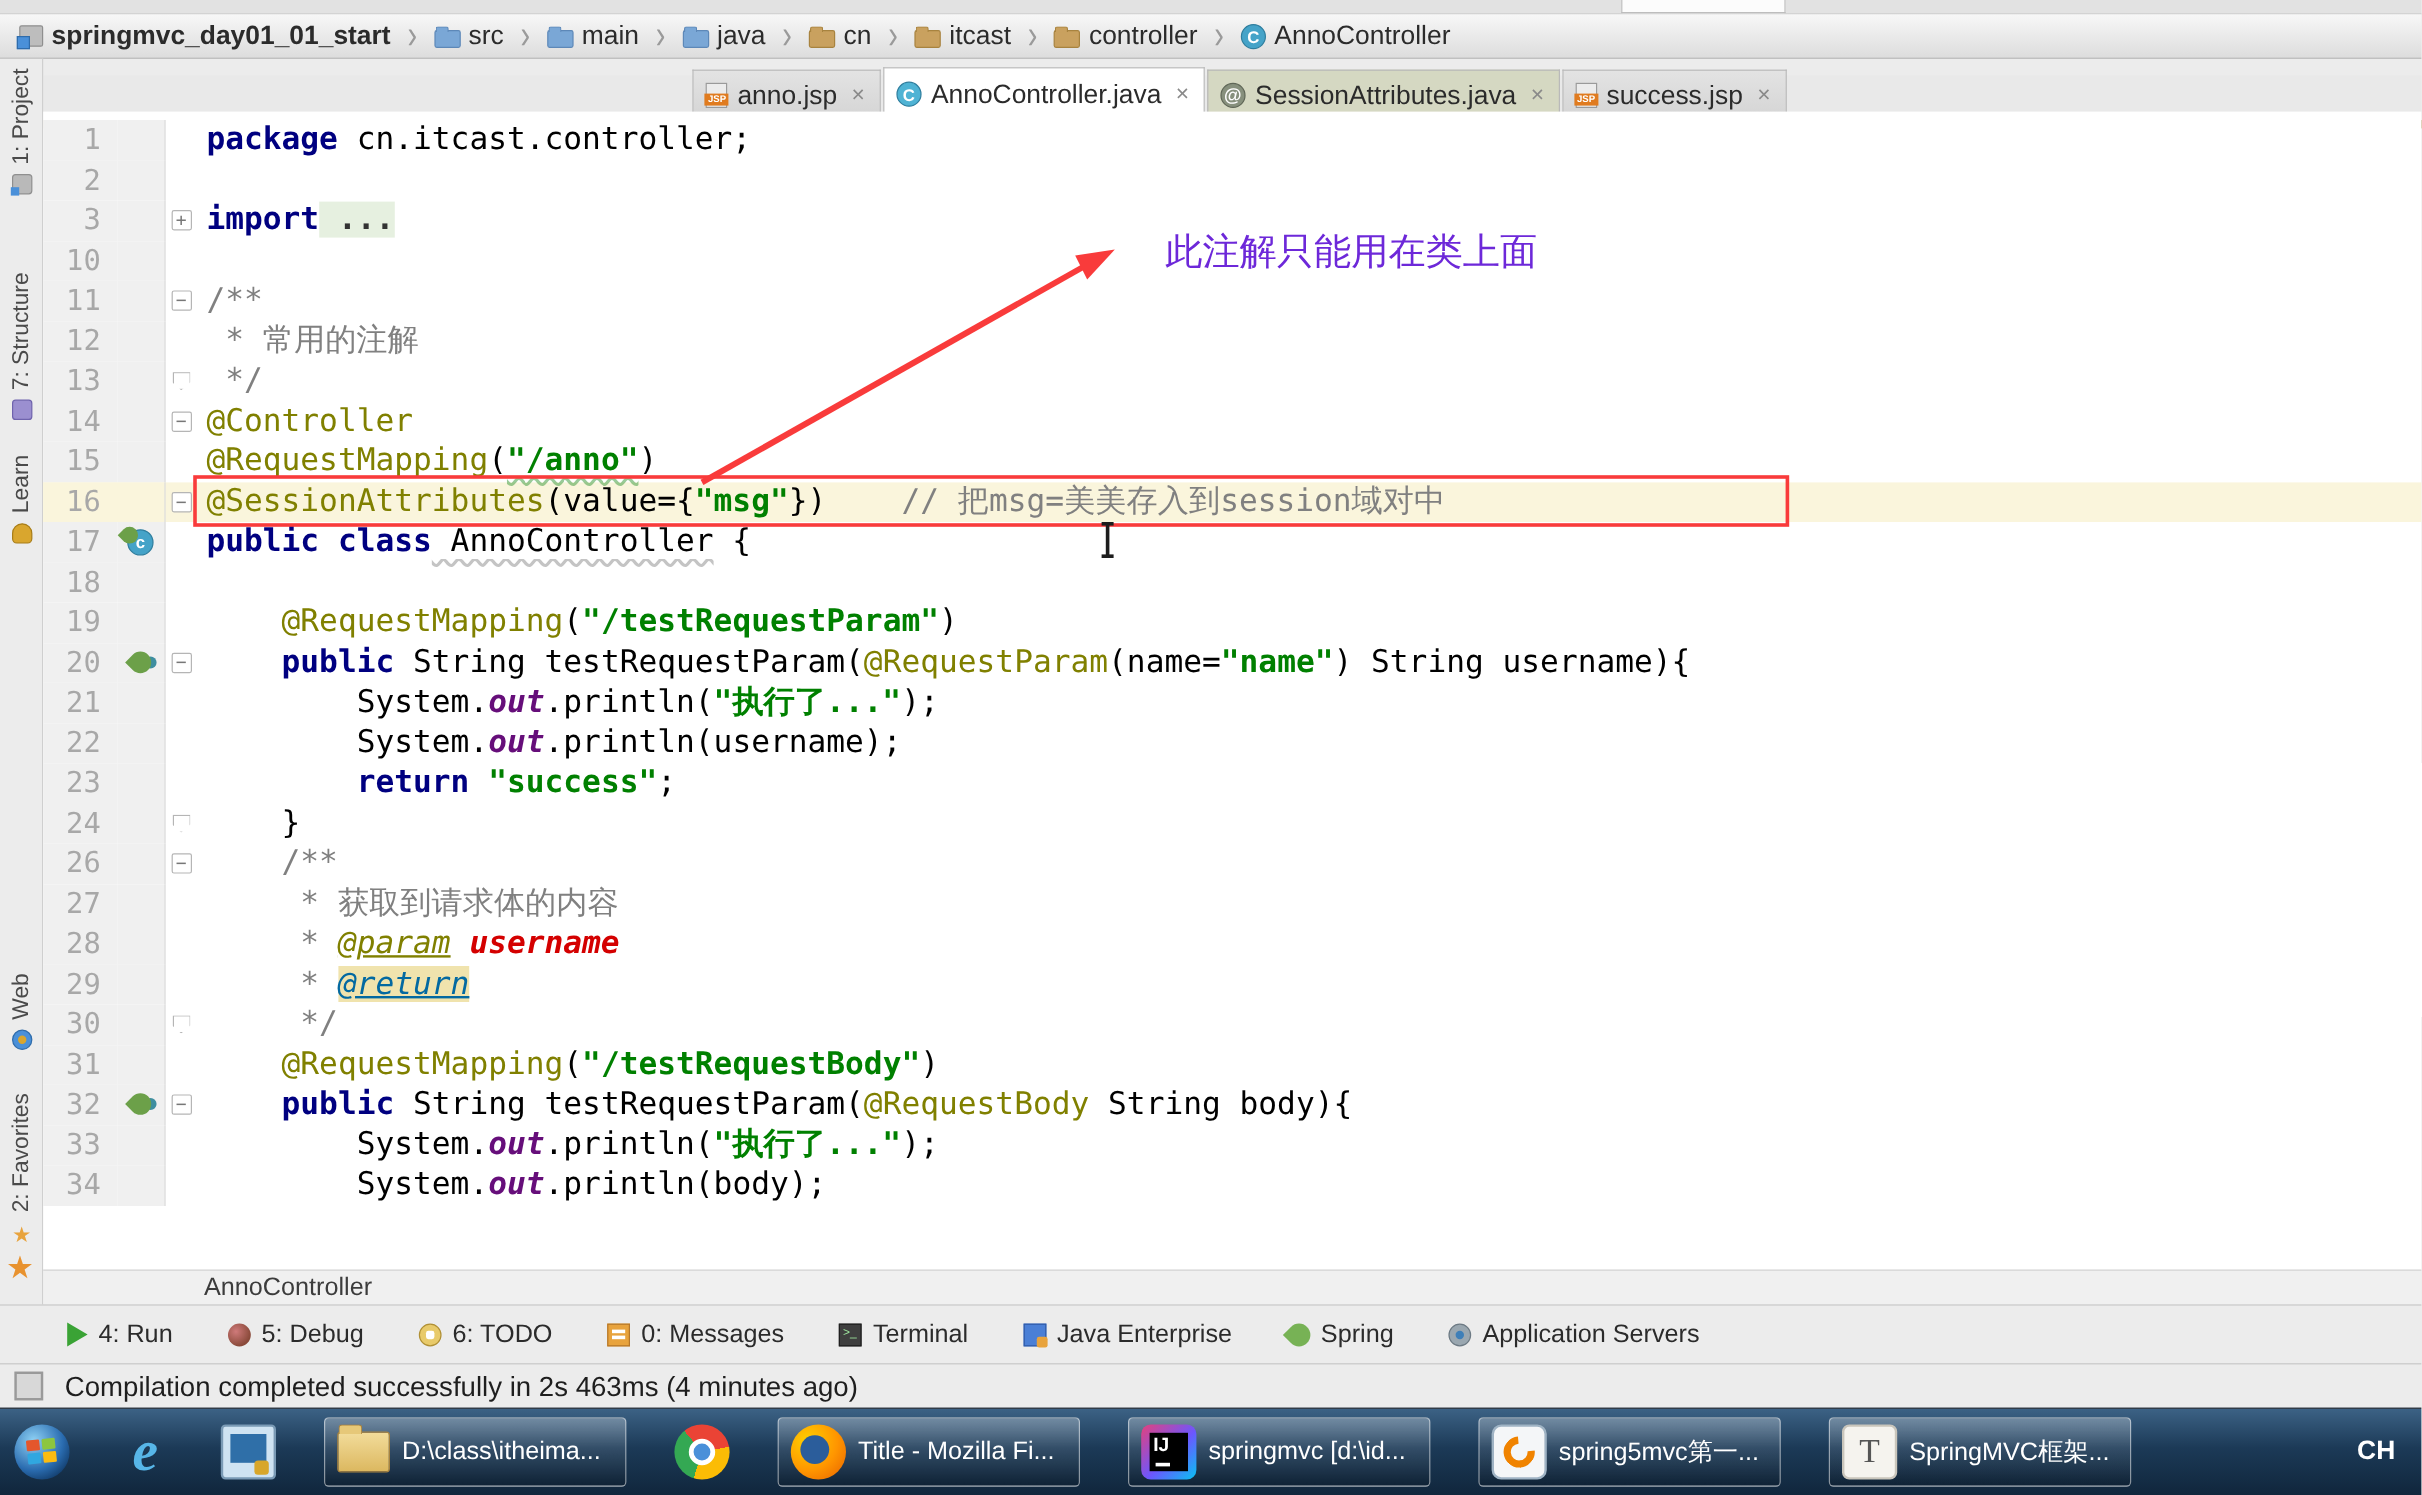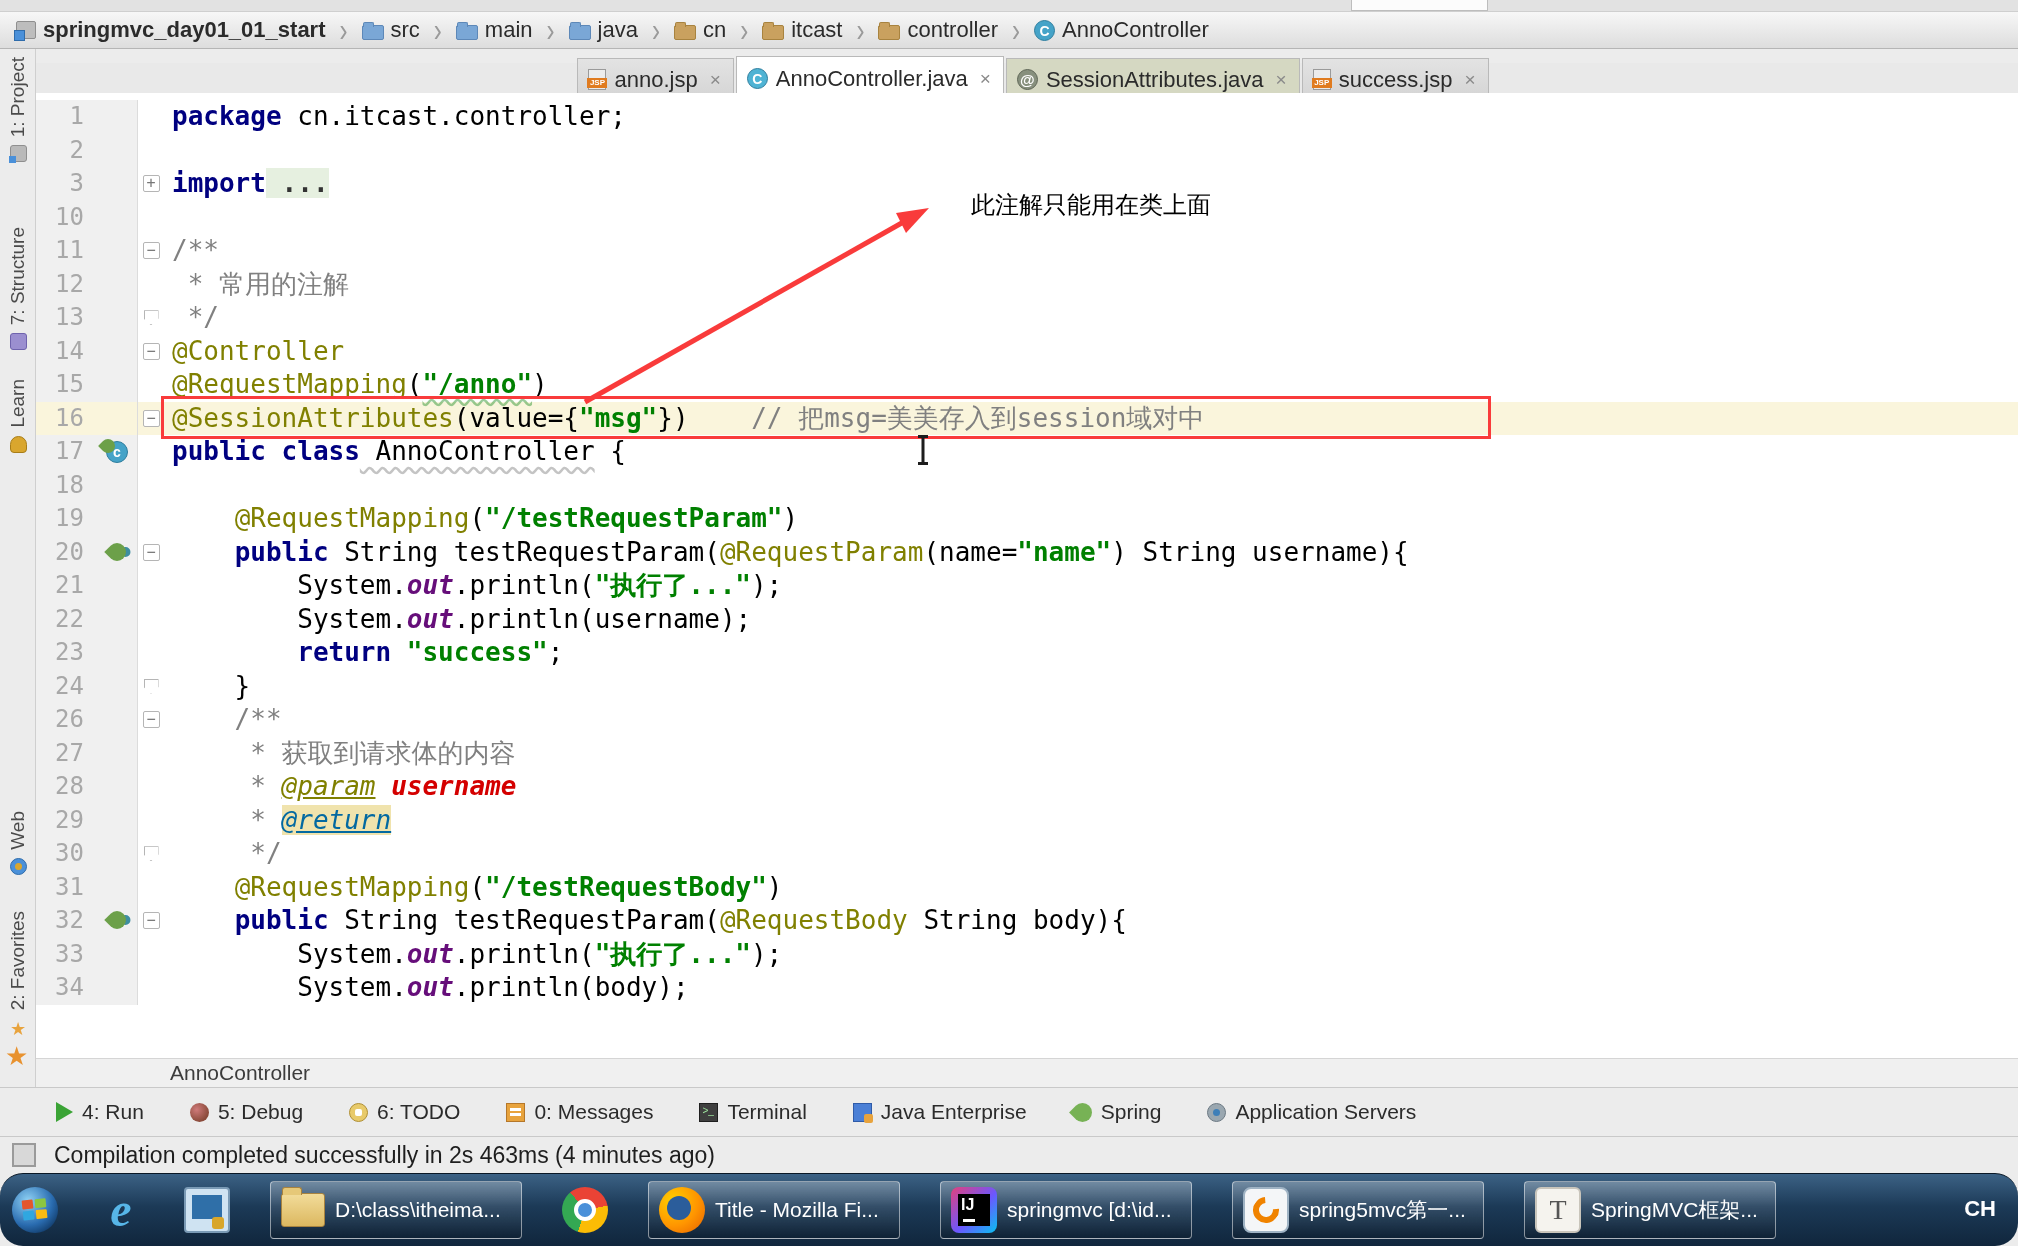--- a/index.html
+++ b/index.html
@@ -113,21 +113,21 @@
   .doctag-hl { color:#0369a1; font-style:italic; text-decoration:underline; background:#f0e3ad; }
   .docparam { color:#d40000; font-weight:bold; font-style:italic; }
   .field { color:#660e7a; font-weight:bold; font-style:italic; }
   .typo { color:#000; text-decoration:underline wavy #c4c4c4; text-underline-offset:6px; }
   .folded { background:#e6f0e0; color:#333; font-weight:bold; }
 
   
   .red-box { position:absolute; left:125px; top:303px; width:1330px; height:43px;
     border:3px solid #f93b3b; pointer-events:none; }
   .arrow-svg { position:absolute; left:0; top:0; pointer-events:none; }
-  .red-note { position:absolute; left:935px; top:96px; color:#000000; font-size:24px;
+  .red-note { position:absolute; left:935px; top:96px; color:#6d28d9; font-size:31px;
     font-family:Liberation Mono, monospace; }
   .ibeam { position:absolute; left:880px; top:342px; width:14px; height:30px; }
   .ibeam::before, .ibeam::after { content:""; position:absolute; left:2px; right:2px; height:3px; background:#1d1d1d; }
   .ibeam::before { top:0; } .ibeam::after { bottom:0; }
   .ibeam .stem { position:absolute; left:50%; top:0; bottom:0; width:3px; background:#1d1d1d;
     transform:translateX(-50%); }
 
   
   .editor-crumb-bar { position:absolute; left:36px; top:1058px; width:1982px; height:29px;
     background:#f0f0f0; border-top:1px solid #d5d5d5; display:flex; align-items:center;
@@ -158,21 +158,21 @@
 
   
   .status-bar { position:absolute; left:0; top:1136px; width:2018px; height:37px; background:#ececec;
     border-top:1px solid #c9c9c9; display:flex; align-items:center; font-size:23px; color:#1e1e1e; }
   .status-toggle { width:24px; height:24px; background:#d8d8d8; border:2px solid #9a9a9a;
     margin:0 18px 0 12px; }
 
   
   .taskbar { position:absolute; left:0; top:1173px; width:2018px; height:73px;
     background:linear-gradient(#3c6285,#1c3a57 45%,#10263c); border-top:1px solid #0a1826;
-    display:flex; align-items:center; gap:40px; padding-left:12px;border-radius:23px; }
+    display:flex; align-items:center; gap:40px; padding-left:12px; }
   .tb-item { height:58px; display:flex; align-items:center; gap:10px; color:#fff; font-size:21px;
     cursor:default; }
   .tb-item.btn { width:252px; padding:0 10px; border:1px solid rgba(255,255,255,.5); border-radius:4px;
     background:linear-gradient(rgba(255,255,255,.30), rgba(255,255,255,.10) 45%, rgba(0,0,0,.18));
     overflow:hidden; white-space:nowrap; }
   .tb-item .lbl { overflow:hidden; text-overflow:ellipsis; }
   .ti { width:46px; height:46px; flex:0 0 auto; position:relative; }
   .ti-windows-start { border-radius:50%;
     background:radial-gradient(circle at 35% 30%, #8fd2f5, #2a6cb0 55%, #0a2d55 90%); }
   .ti-windows-start::before { content:""; position:absolute; left:10px; top:13px; width:11px; height:9px;

